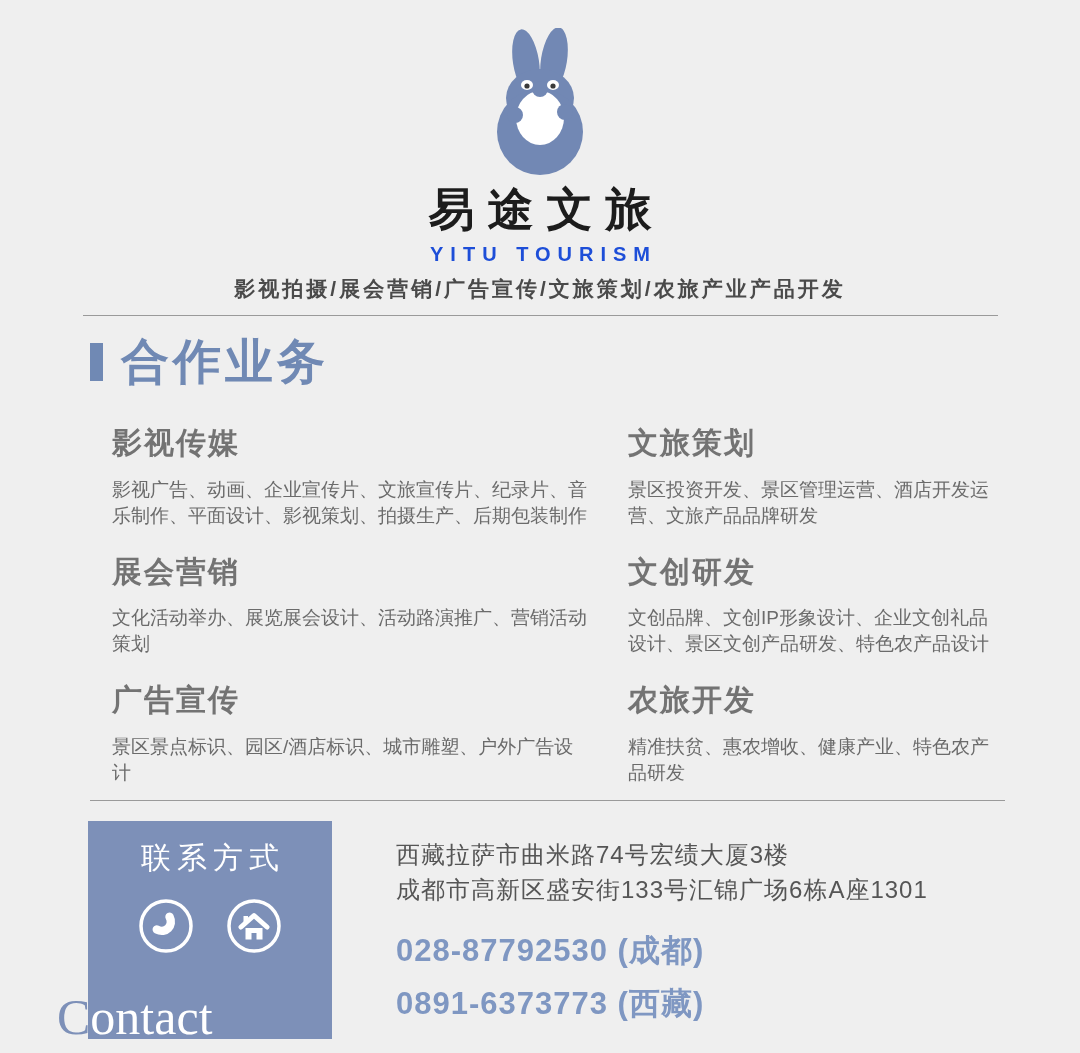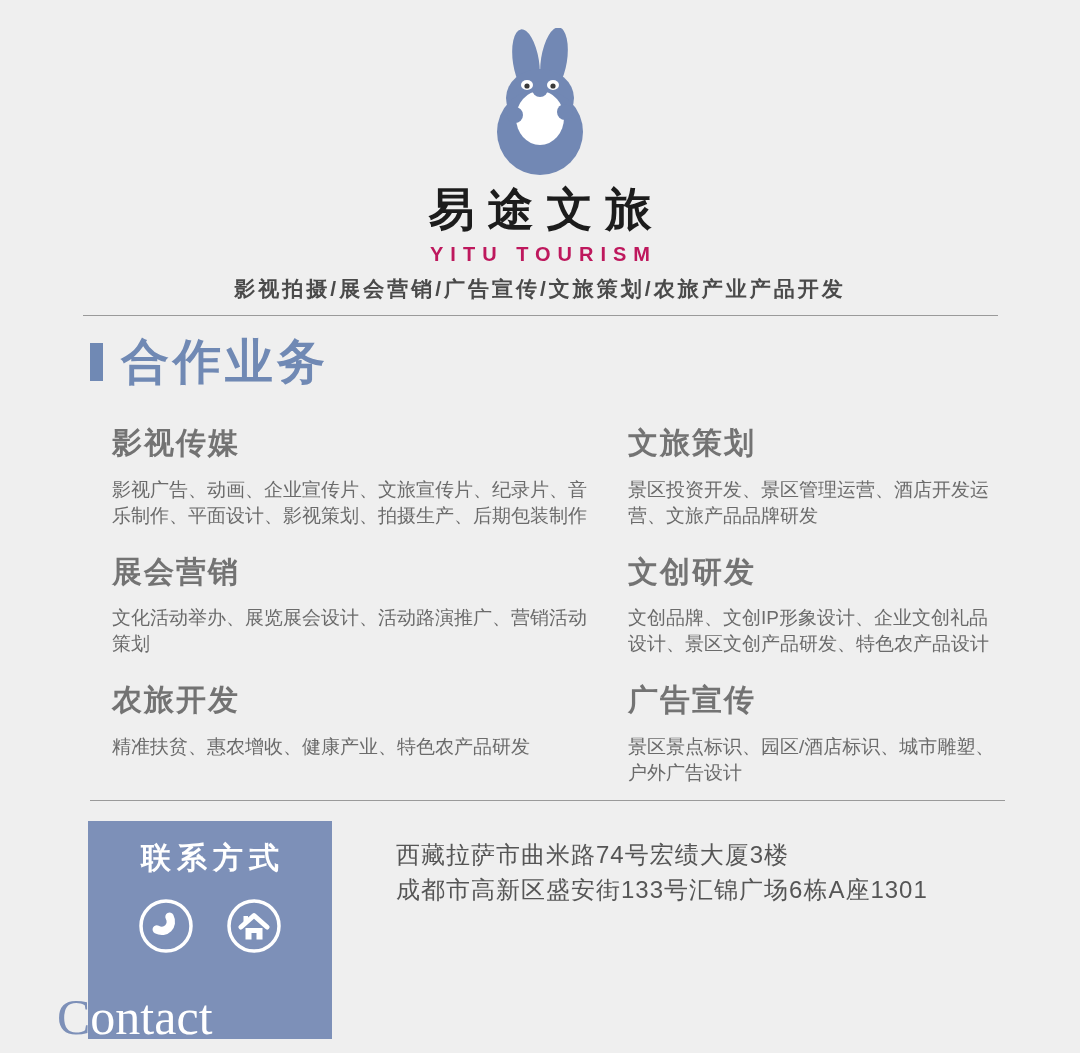--- a/index.html
+++ b/index.html
@@ -15,21 +15,21 @@
   
   .header{padding-top:28px;text-align:center;}
   .logo-svg{display:block;margin:0 auto;}
   .brand-name{
     margin-top:8px;line-height:1;
     font-size:46px;font-weight:800;color:#1c1c1c;
     letter-spacing:13px;text-indent:13px;
   }
   .brand-en{
     margin-top:12px;line-height:1;
-    font-size:20px;font-weight:700;color:#be185d;
+    font-size:20px;font-weight:700;color:#1d4ed8;
     letter-spacing:7px;text-indent:7px;
   }
   .brand-tagline{
     margin-top:14px;line-height:1;
     font-size:21px;font-weight:700;color:#4a4a4a;
     letter-spacing:3px;
   }
   .divider{
     height:0;border-top:1px solid #9a9a9a;
   }
@@ -71,21 +71,21 @@
     display:flex;align-items:flex-start;
   }
   .contact-box{
     position:relative;
     width:244px;height:218px;
     background:#7d90b8;
     flex:0 0 auto;
   }
   .contact-box-label{
     margin-top:22px;text-align:center;
-    font-size:30px;font-weight:700;color:#ffffff;
+    font-size:30px;font-weight:400;color:#ffffff;
     letter-spacing:6px;text-indent:6px;line-height:1;
   }
   .contact-icons{
     margin-top:24px;
     display:flex;justify-content:center;gap:30px;
   }
   .contact-overlay{
     position:absolute;left:-31px;bottom:-4px;
     height:52px;width:300px;pointer-events:none;
   }
@@ -164,26 +164,26 @@
     </div>
     <div class="service-block">
       <div class="service-title">展会营销</div>
       <div class="service-desc">文化活动举办、展览展会设计、活动路演推广、营销活动策划</div>
     </div>
     <div class="service-block">
       <div class="service-title">文创研发</div>
       <div class="service-desc">文创品牌、文创IP形象设计、企业文创礼品设计、景区文创产品研发、特色农产品设计</div>
     </div>
     <div class="service-block">
+      <div class="service-title">广告宣传</div>
+      <div class="service-desc">景区景点标识、园区/酒店标识、城市雕塑、户外广告设计</div>
+    </div>
+    <div class="service-block">
       <div class="service-title">农旅开发</div>
       <div class="service-desc">精准扶贫、惠农增收、健康产业、特色农产品研发</div>
-    </div>
-    <div class="service-block">
-      <div class="service-title">广告宣传</div>
-      <div class="service-desc">景区景点标识、园区/酒店标识、城市雕塑、户外广告设计</div>
     </div>
   </div>
 
   <div class="divider divider-2"></div>
 
   <div class="contact-row">
     <div class="contact-box">
       <div class="contact-box-label">联系方式</div>
       <div class="contact-icons">
         <svg width="58" height="58" viewBox="0 0 58 58" aria-hidden="true">
@@ -198,18 +198,22 @@
         </svg>
       </div>
       <div class="contact-overlay">
         <span class="part-outside">Contact</span>
         <span class="part-inside">Contact</span>
       </div>
     </div>
     <div class="contact-info">
       <div class="address-line">西藏拉萨市曲米路74号宏绩大厦3楼</div>
       <div class="address-line">成都市高新区盛安街133号汇锦广场6栋A座1301</div>
+      <div class="phones">
+        <div class="phone-number">028-87792530 (成都)</div>
+        <div class="phone-number">0891-6373773 (西藏)</div>
+      </div>
     </div>
   </div>
 
   <div class="divider divider-3"></div>
 
 </div>
 
 </body></html>

